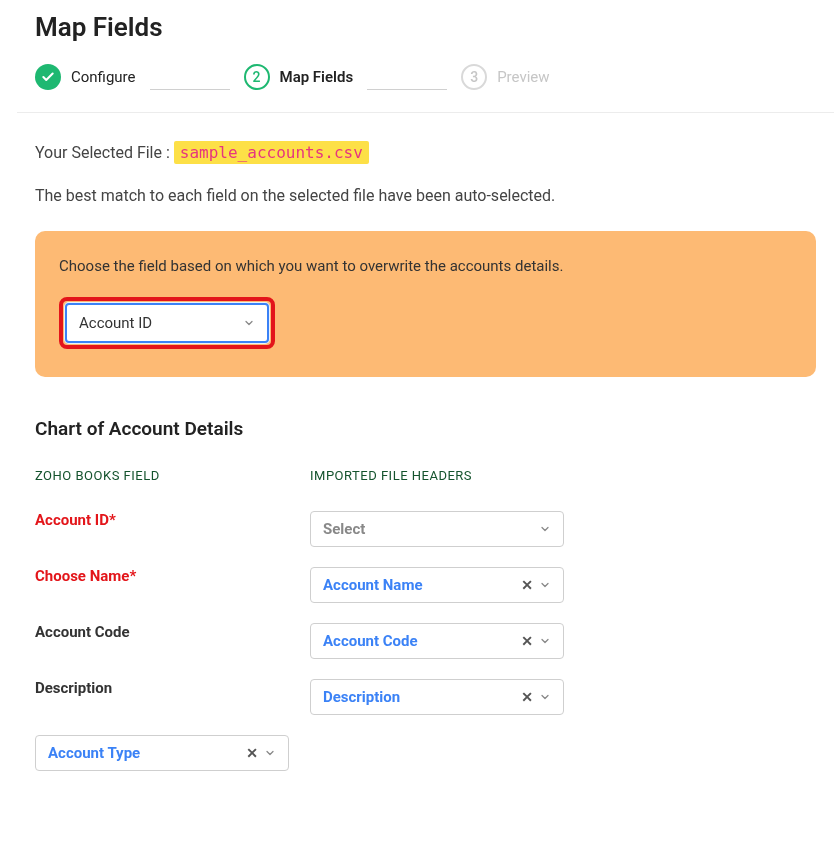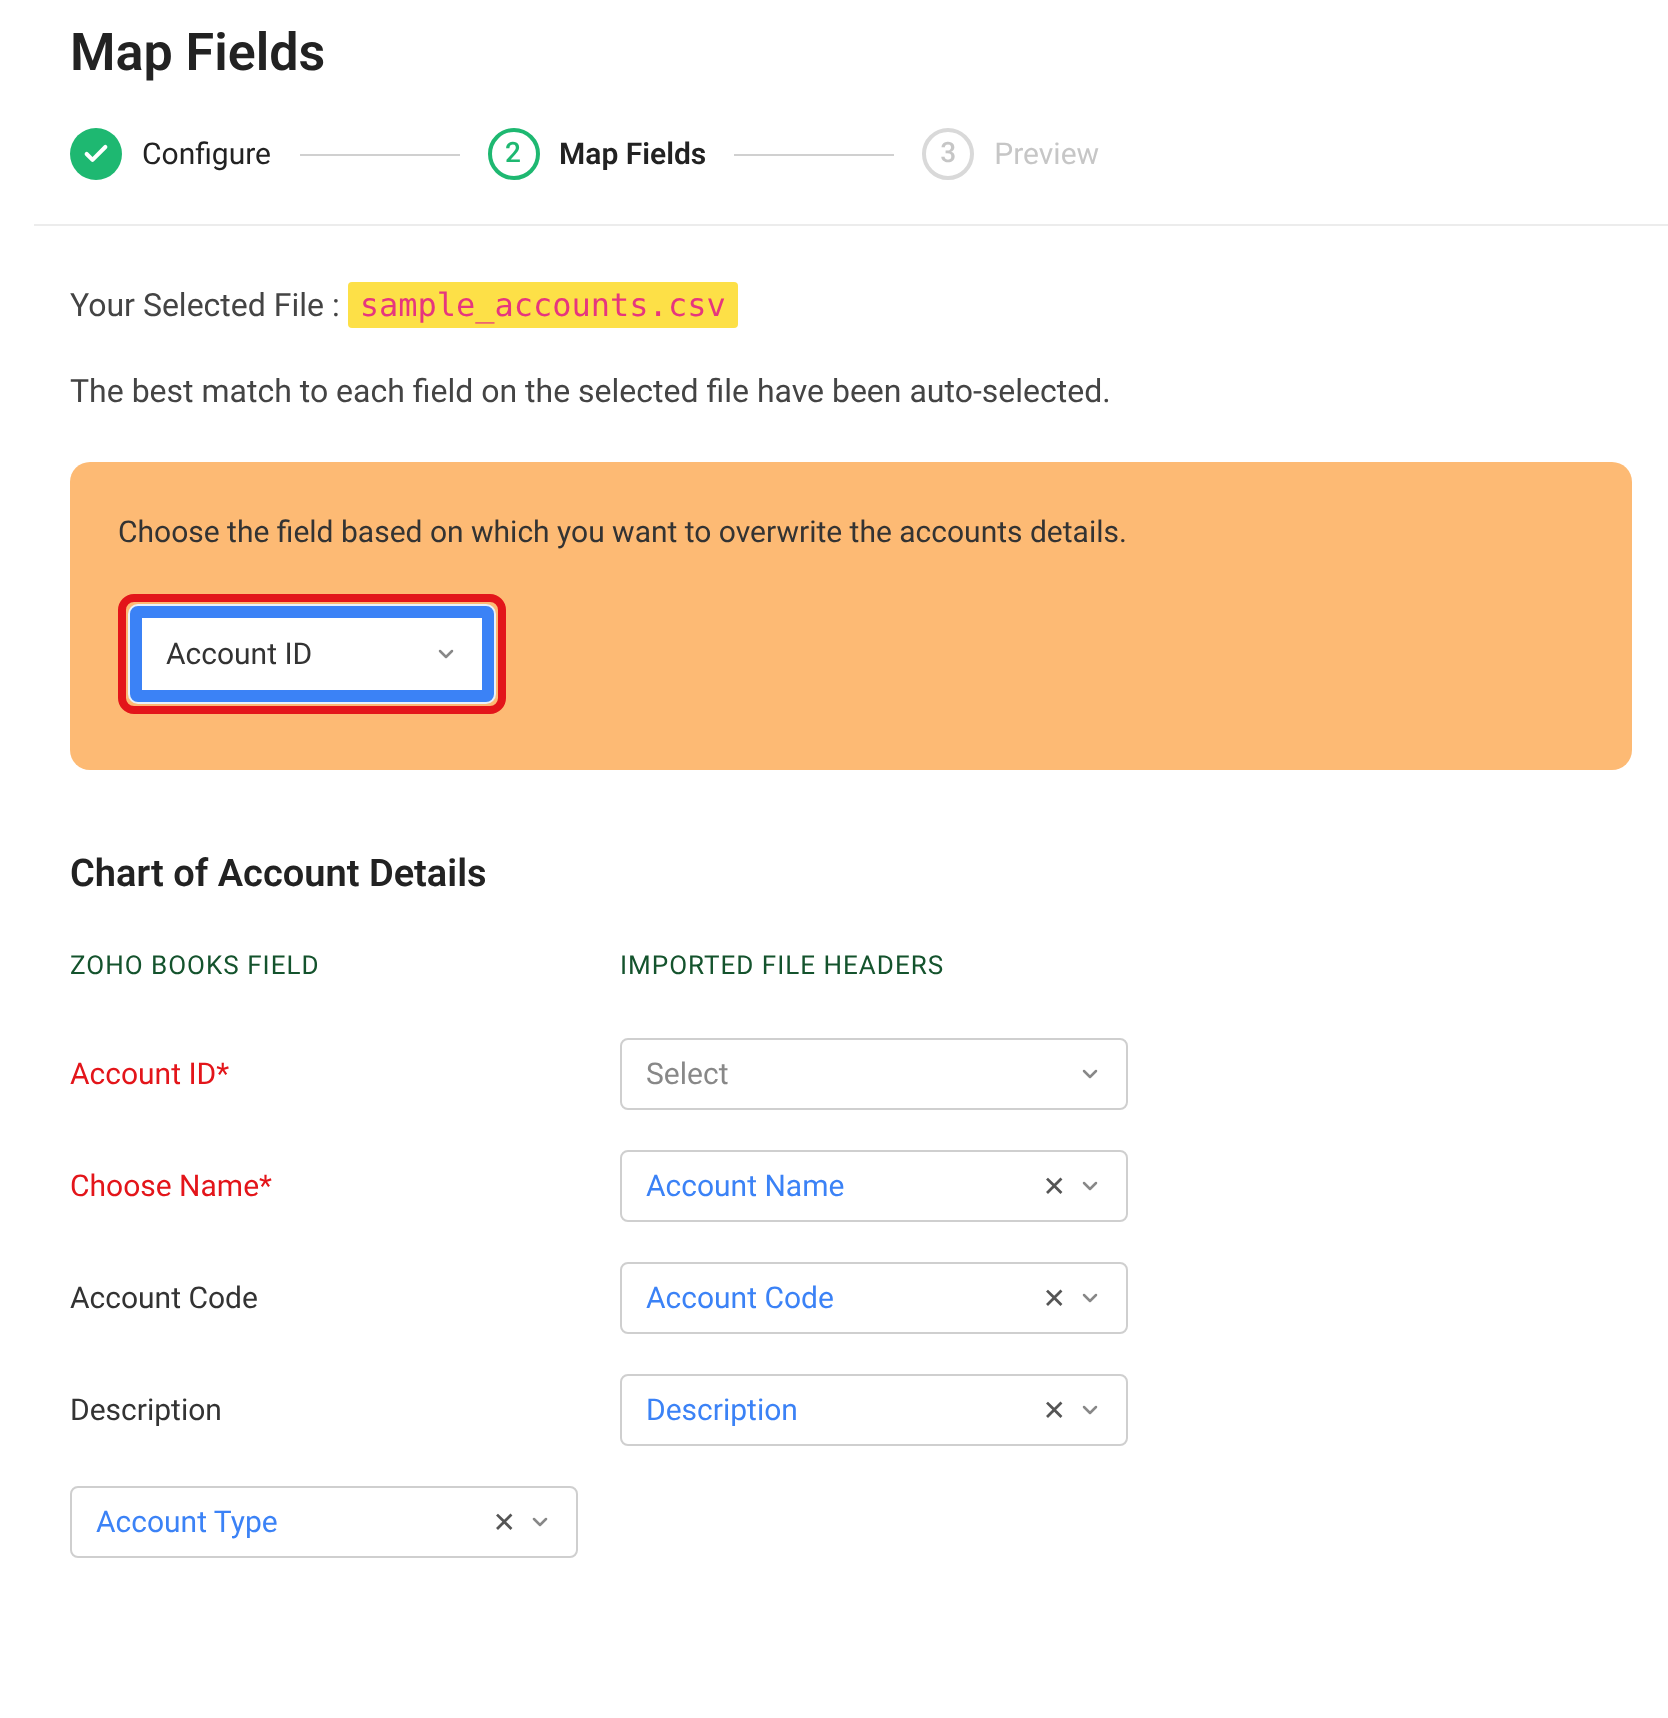--- a/index.html
+++ b/index.html
@@ -17,21 +17,21 @@
       padding: 12px 18px 30px 35px;
     }
     .page-title {
       font-size: 26px;
       font-weight: 600;
       margin-bottom: 22px;
     }
     
     .stepper {
       display: flex;
-      align-items: center;
+      align-items: flex-end;
       margin-bottom: 22px;
     }
     .step {
       display: flex;
       align-items: center;
     }
     .step-circle {
       width: 26px;
       height: 26px;
       border-radius: 50%;
@@ -110,24 +110,24 @@
       color: #333;
       margin-bottom: 22px;
     }
     .overwrite-select-frame {
       display: inline-block;
       border: 4px solid #e3151a;
       border-radius: 8px;
       padding: 2px;
     }
     .overwrite-select {
-      border: 6px solid #3b82f6;
+      border: 2px solid #3b82f6;
       border-radius: 4px;
       padding: 9px 12px;
-      width: 182px;
+      width: 204px;
       display: flex;
       align-items: center;
       justify-content: space-between;
       background: #fff;
       cursor: pointer;
       box-shadow: 0 0 0 1px #e9f2fb;
     }
     .overwrite-select .val {
       font-size: 15px;
       color: #333;
@@ -146,22 +146,23 @@
     .mh-col {
       font-size: 13px;
       letter-spacing: 0.5px;
       color: #14532d;
     }
     .mh-col.col1 {
       width: 275px;
     }
     .map-row {
       display: flex;
-      align-items: center;
+      align-items: flex-start;
       margin-bottom: 20px;
+      font-weight: bold;
     }
     .map-label {
       width: 275px;
       font-size: 15px;
     }
     .map-label.required {
       color: #e3151a;
     }
     .map-label.normal {
       color: #333;

